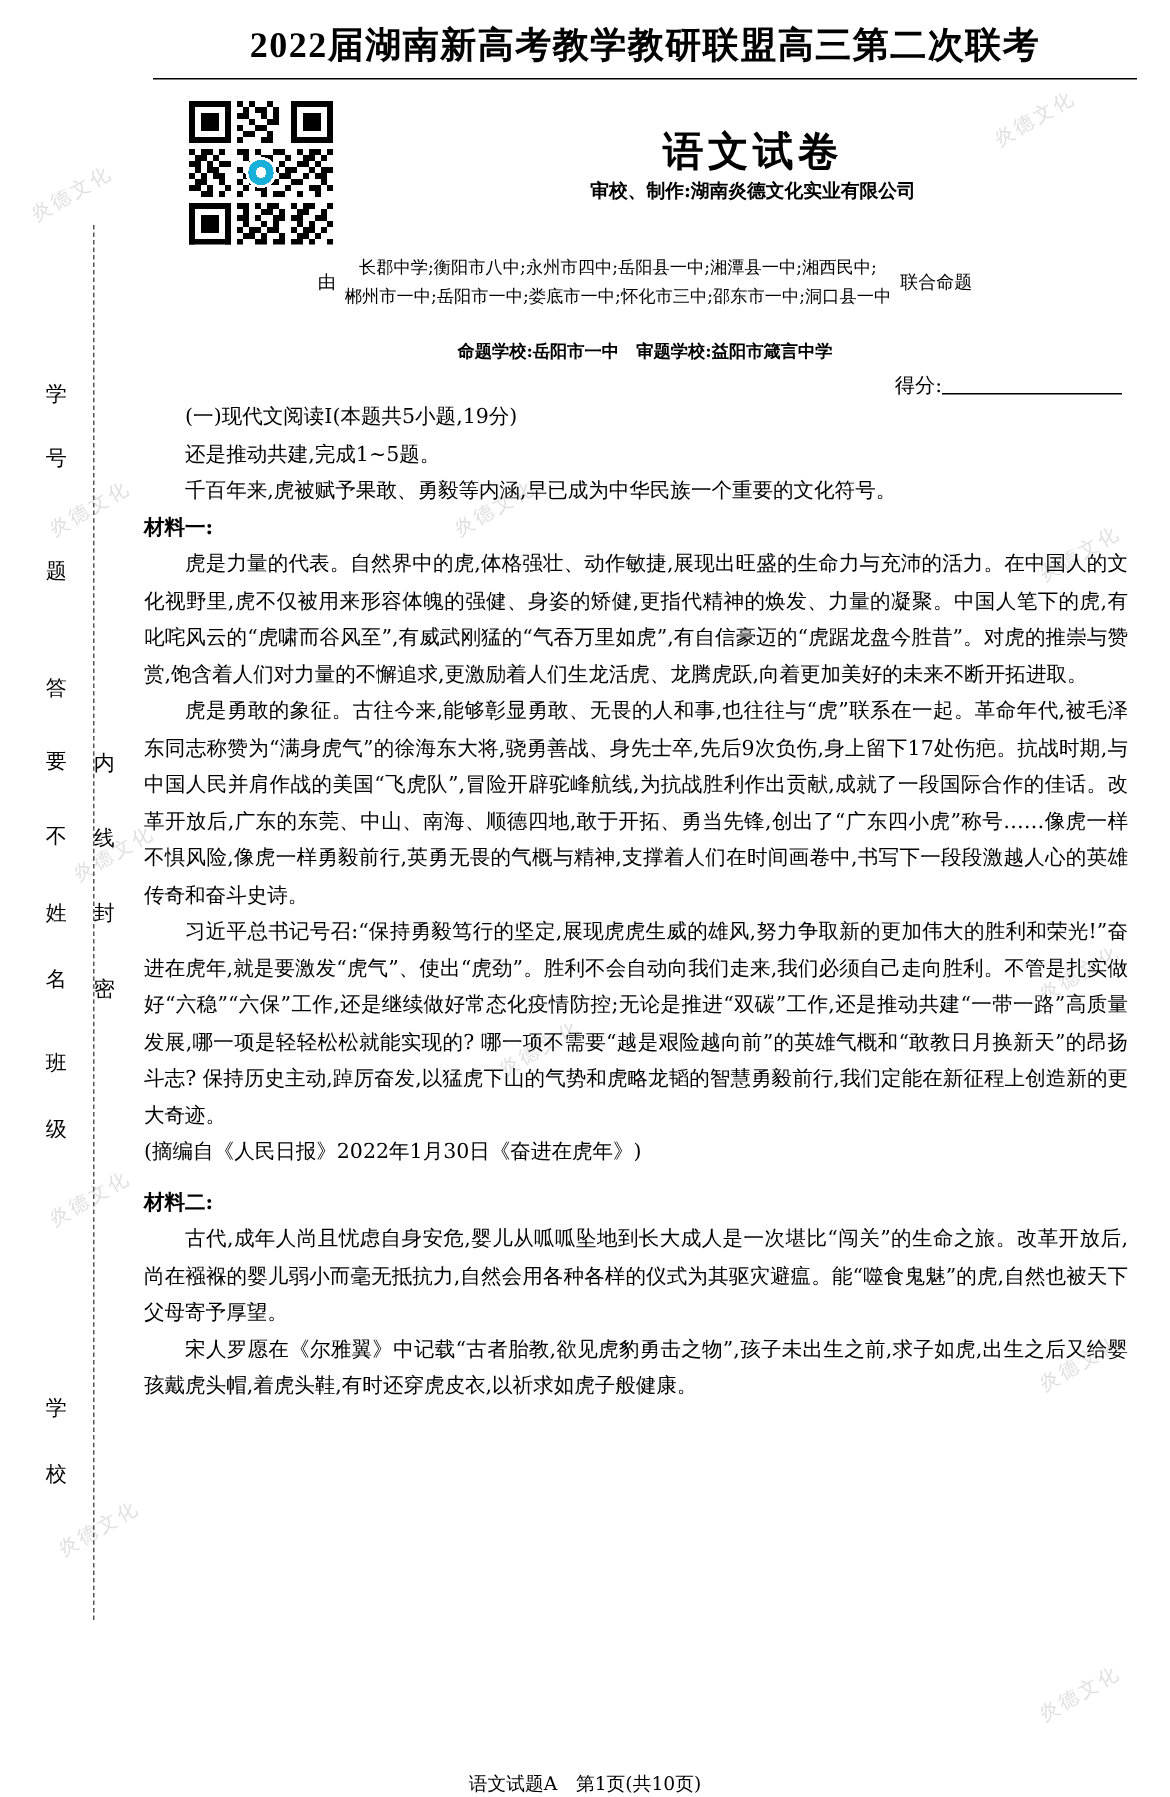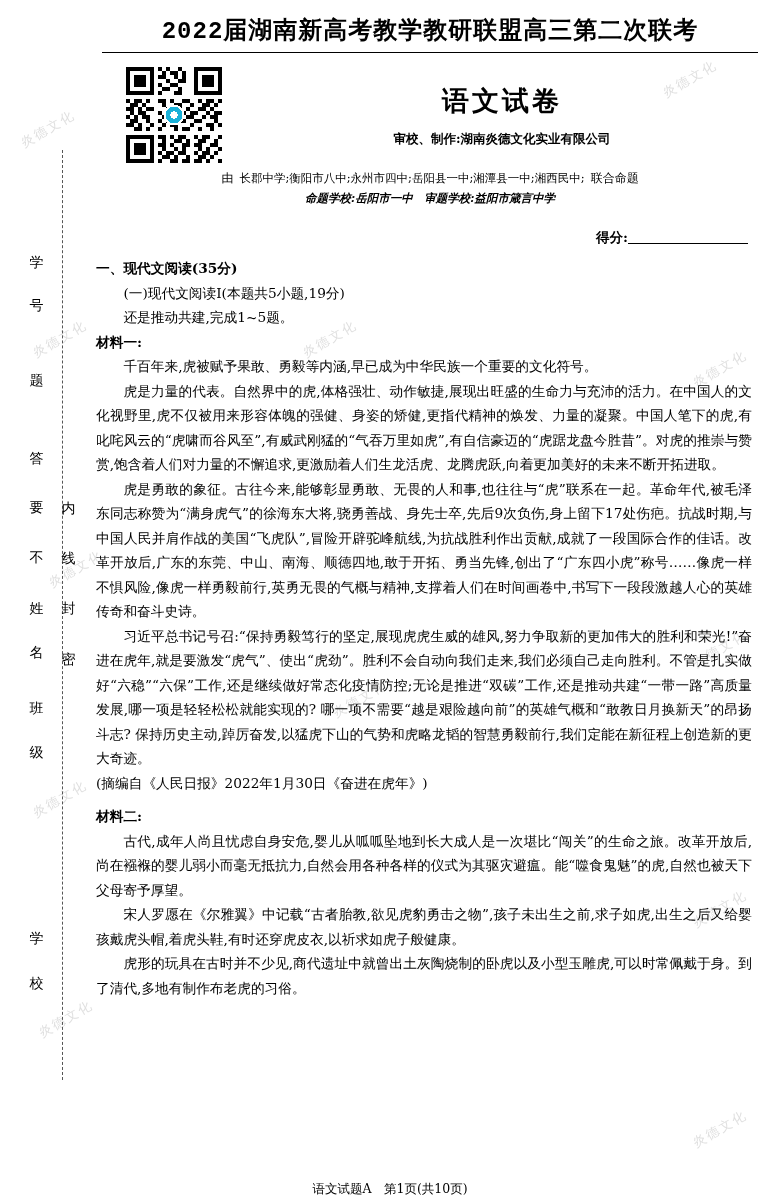--- a/index.html
+++ b/index.html
@@ -58,21 +58,21 @@
     top: 0;
     width: 668px;
   }
 
   .doc-title {
     text-align: center;
     font-size: 24px;
     font-weight: bold;
     letter-spacing: 1px;
     margin-top: 14px;
-    font-family: Liberation Mono, monospace;
+    font-family: Liberation Serif, serif;
   }
   .title-rule {
     border: none;
     border-top: 1.5px solid #000;
     margin: 6px 6px 0 6px;
   }
 
   .head-row {
     display: flex;
     align-items: flex-start;
@@ -96,21 +96,20 @@
   }
   .subject-title {
     font-size: 27px;
     font-weight: bold;
     letter-spacing: 3px;
     margin-top: 22px;
   }
   .maker-line {
     font-size: 12.5px;
     font-weight: bold;
-    margin-top: 12px;
   }
 
   
   .schools {
     margin-top: 6px;
     display: flex;
     align-items: center;
     justify-content: center;
     font-size: 11.5px;
     line-height: 19px;
@@ -120,30 +119,29 @@
     padding: 0 6px;
     white-space: nowrap;
   }
   .schools .lines {
     text-align: center;
   }
   .center-line {
     text-align: center;
     font-size: 11.5px;
     line-height: 19px;
-    margin-top: 1px;
-    font-style: italic;
+    margin-top: 18px;
   }
 
   .score-line {
-    margin-top: 21px;
+    margin-top: 4px;
     text-align: right;
     padding-right: 16px;
     font-size: 13.5px;
-    font-weight: bold;
+    font-weight: normal;
   }
   .score-line .blank {
     display: inline-block;
     width: 120px;
     border-bottom: 1px solid #000;
     vertical-align: -2px;
   }
 
   .body-text {
     font-size: 13.7px;
@@ -352,42 +350,41 @@
     <div class="head-right">
       <div class="subject-title">语文试卷</div>
       <div class="maker-line">审校、制作:湖南炎德文化实业有限公司</div>
     </div>
   </div>
 
   <div class="schools">
     <div class="side">由</div>
     <div class="lines">
       <div>长郡中学;衡阳市八中;永州市四中;岳阳县一中;湘潭县一中;湘西民中;</div>
+      <div>郴州市一中;岳阳市一中;娄底市一中;怀化市三中;邵东市一中;洞口县一中</div>
     </div>
     <div class="side">联合命题</div>
   </div>
   <div class="center-line" style="font-weight:bold;">命题学校:岳阳市一中　审题学校:益阳市箴言中学</div>
 
   <div class="score-line">
     <span>得分:</span><span class="blank"></span>
   </div>
 
   <div class="body-text">
 
-    <p class="p bold mt10">一、现代文阅读(35分)</p>
     <p class="p ind2">(一)现代文阅读Ⅰ(本题共5小题,19分)</p>
     <p class="p ind2">还是推动共建,完成1~5题。</p>
 
+    <p class="p ind2">千百年来,虎被赋予果敢、勇毅等内涵,早已成为中华民族一个重要的文化符号。</p>
     <p class="p bold">材料一:</p>
-    <p class="p ind2">千百年来,虎被赋予果敢、勇毅等内涵,早已成为中华民族一个重要的文化符号。</p>
     <p class="p ind2">虎是力量的代表。自然界中的虎,体格强壮、动作敏捷,展现出旺盛的生命力与充沛的活力。在中国人的文化视野里,虎不仅被用来形容体魄的强健、身姿的矫健,更指代精神的焕发、力量的凝聚。中国人笔下的虎,有叱咤风云的“虎啸而谷风至”,有威武刚猛的“气吞万里如虎”,有自信豪迈的“虎踞龙盘今胜昔”。对虎的推崇与赞赏,饱含着人们对力量的不懈追求,更激励着人们生龙活虎、龙腾虎跃,向着更加美好的未来不断开拓进取。</p>
     <p class="p ind2">虎是勇敢的象征。古往今来,能够彰显勇敢、无畏的人和事,也往往与“虎”联系在一起。革命年代,被毛泽东同志称赞为“满身虎气”的徐海东大将,骁勇善战、身先士卒,先后9次负伤,身上留下17处伤疤。抗战时期,与中国人民并肩作战的美国“飞虎队”,冒险开辟驼峰航线,为抗战胜利作出贡献,成就了一段国际合作的佳话。改革开放后,广东的东莞、中山、南海、顺德四地,敢于开拓、勇当先锋,创出了“广东四小虎”称号……像虎一样不惧风险,像虎一样勇毅前行,英勇无畏的气概与精神,支撑着人们在时间画卷中,书写下一段段激越人心的英雄传奇和奋斗史诗。</p>
     <p class="p ind2">习近平总书记号召:“保持勇毅笃行的坚定,展现虎虎生威的雄风,努力争取新的更加伟大的胜利和荣光!”奋进在虎年,就是要激发“虎气”、使出“虎劲”。胜利不会自动向我们走来,我们必须自己走向胜利。不管是扎实做好“六稳”“六保”工作,还是继续做好常态化疫情防控;无论是推进“双碳”工作,还是推动共建“一带一路”高质量发展,哪一项是轻轻松松就能实现的? 哪一项不需要“越是艰险越向前”的英雄气概和“敢教日月换新天”的昂扬斗志? 保持历史主动,踔厉奋发,以猛虎下山的气势和虎略龙韬的智慧勇毅前行,我们定能在新征程上创造新的更大奇迹。</p>
     <p class="p right">(摘编自《人民日报》2022年1月30日《奋进在虎年》)</p>
 
     <p class="p bold mt10">材料二:</p>
     <p class="p ind2">古代,成年人尚且忧虑自身安危,婴儿从呱呱坠地到长大成人是一次堪比“闯关”的生命之旅。改革开放后,尚在襁褓的婴儿弱小而毫无抵抗力,自然会用各种各样的仪式为其驱灾避瘟。能“噬食鬼魅”的虎,自然也被天下父母寄予厚望。</p>
     <p class="p ind2">宋人罗愿在《尔雅翼》中记载“古者胎教,欲见虎豹勇击之物”,孩子未出生之前,求子如虎,出生之后又给婴孩戴虎头帽,着虎头鞋,有时还穿虎皮衣,以祈求如虎子般健康。</p>
-    <p class="p ind2">虎形的玩具在古时并不少见,商代遗址中就曾出土灰陶烧制的卧虎以及小型玉雕虎,可以时常佩戴于身。到了清代,多地有制作布老虎的习俗。</p>
   </div>
 </div>
 
 <div class="footer">语文试题A　第1页(共10页)</div>
 
 </body></html>

